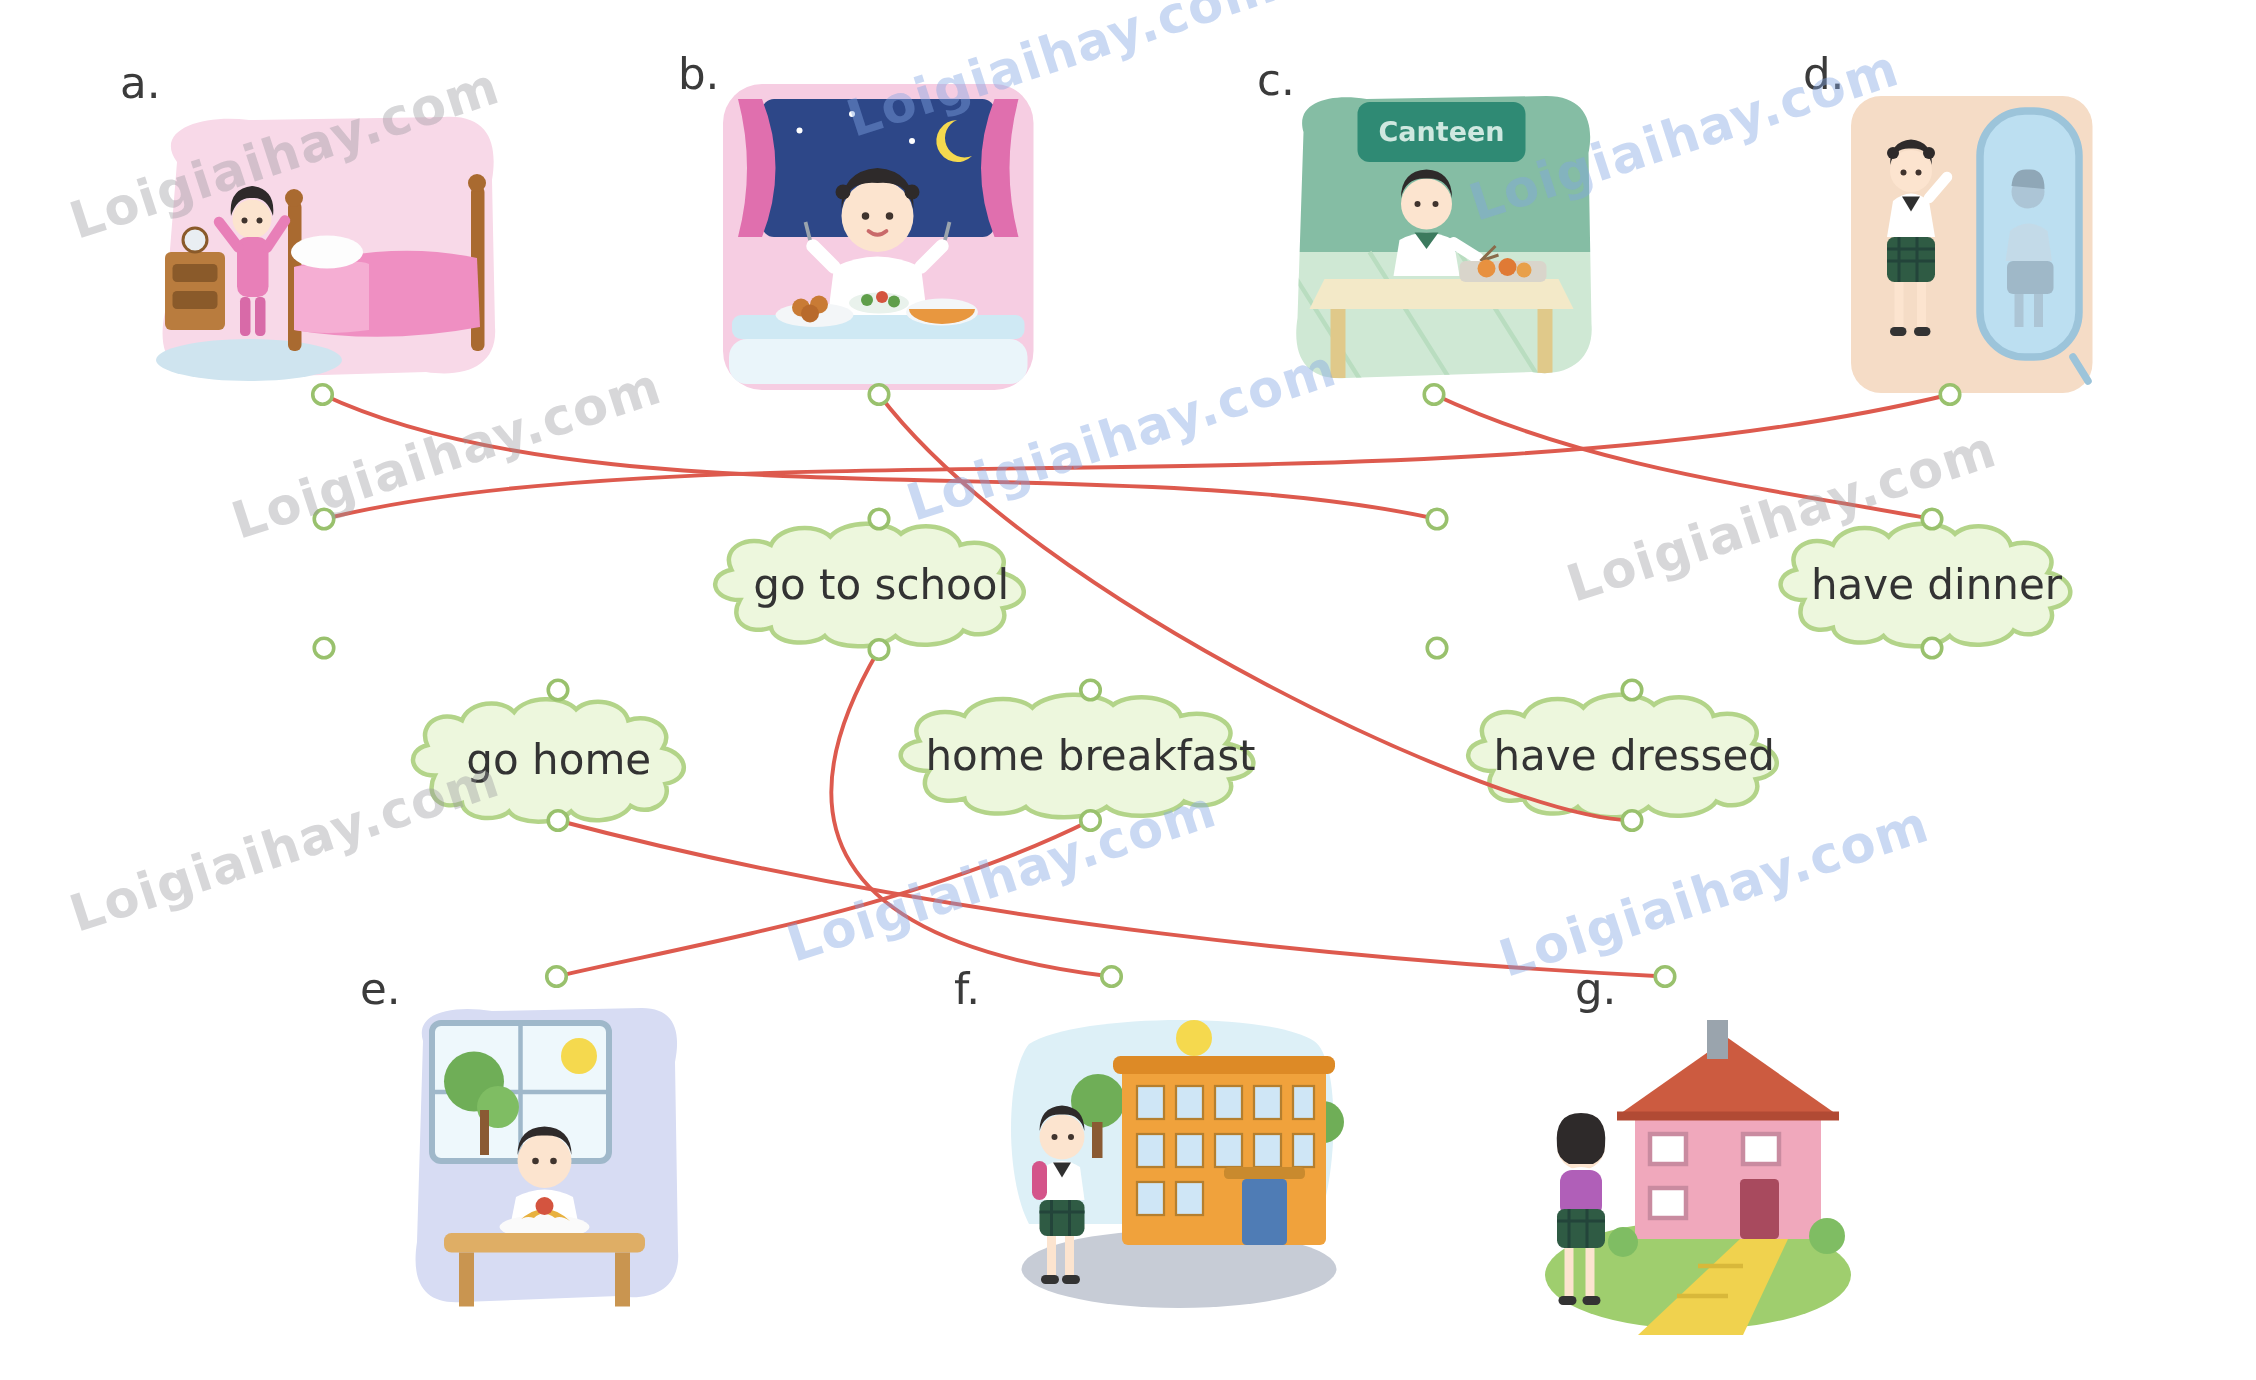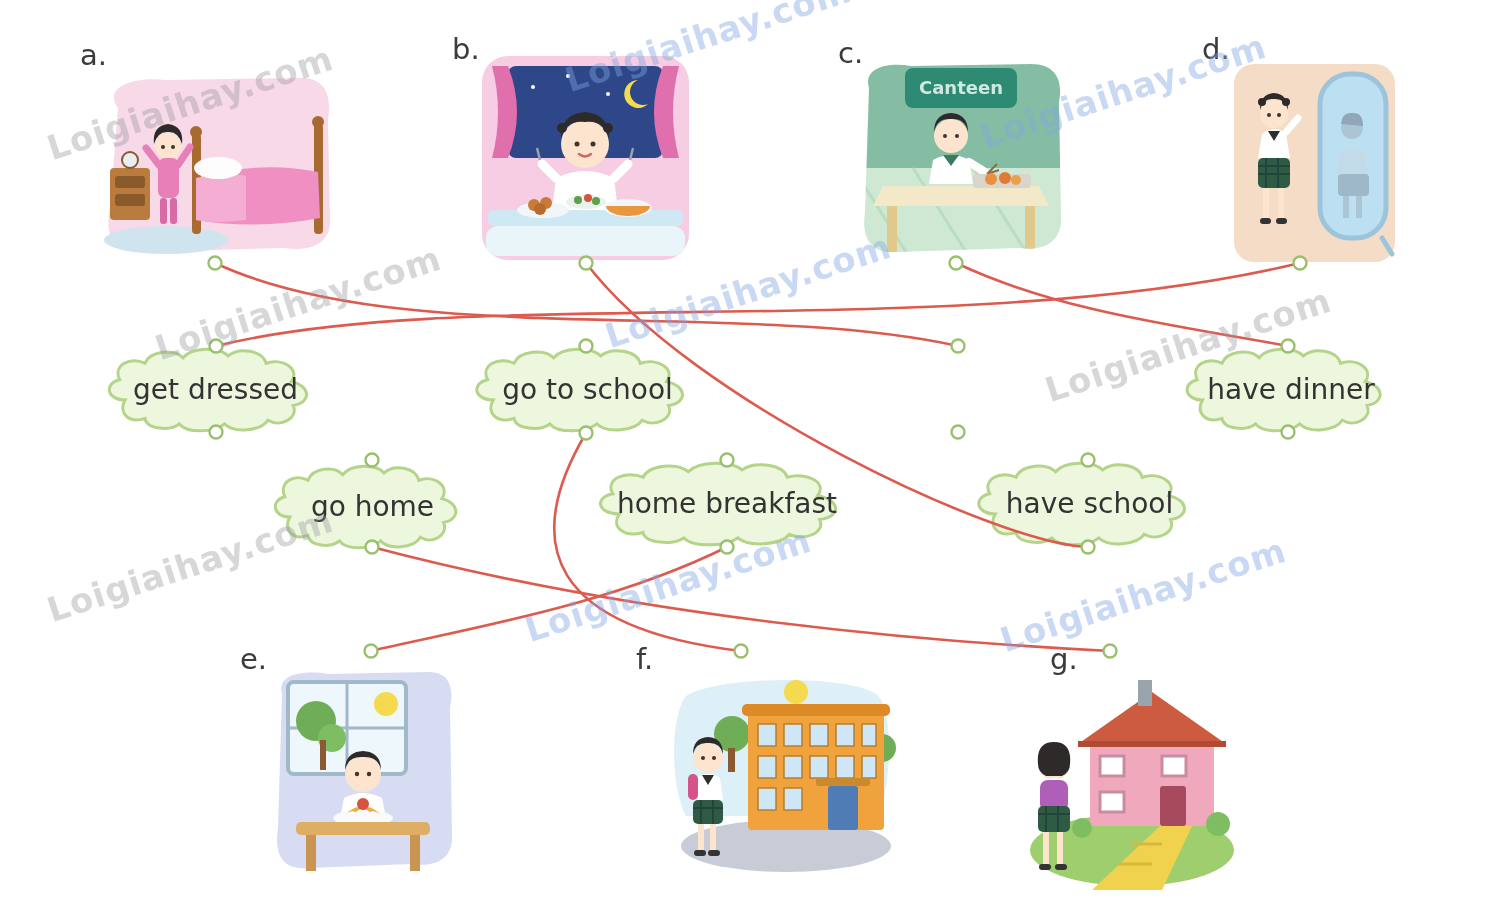--- a/index.html
+++ b/index.html
@@ -154,26 +154,20 @@
       <path d="M36,69 L48,69 L42,79 Z" fill="#2f2f2f"></path>
       <rect x="26" y="96" width="32" height="30" rx="5" fill="#2f5b44"></rect>
       <path d="M26,104 H58 M26,112 H58 M34,96 V126 M46,96 V126" stroke="#23443a" stroke-width="2"></path>
       <rect x="31" y="126" width="6" height="32" fill="#fce4cf"></rect>
         <rect x="46" y="126" width="6" height="32" fill="#fce4cf"></rect>
       <rect x="28" y="156" width="11" height="6" rx="3" fill="#333"></rect>
         <rect x="44" y="156" width="11" height="6" rx="3" fill="#333"></rect>
     </svg>
   </div>
 
-  <div class="cloud" style="left:98px;top:343px;width:235px;height:92px">
-    <svg viewBox="0 0 260 100" preserveAspectRatio="none" aria-hidden="true">
-        <use href="#cloud-path" class="cloud-shape"></use>
-      </svg>
-    <span class="cloud-label">get dressed</span>
-  </div>
   <div class="cloud" style="left:465px;top:343px;width:245px;height:92px">
     <svg viewBox="0 0 260 100" preserveAspectRatio="none" aria-hidden="true">
         <use href="#cloud-path" class="cloud-shape"></use>
       </svg>
     <span class="cloud-label">go to school</span>
   </div>
   <div class="cloud" style="left:1176px;top:343px;width:230px;height:92px">
     <svg viewBox="0 0 260 100" preserveAspectRatio="none" aria-hidden="true">
         <use href="#cloud-path" class="cloud-shape"></use>
       </svg>
@@ -188,21 +182,21 @@
   <div class="cloud" style="left:587px;top:457px;width:280px;height:92px">
     <svg viewBox="0 0 260 100" preserveAspectRatio="none" aria-hidden="true">
         <use href="#cloud-path" class="cloud-shape"></use>
       </svg>
     <span class="cloud-label">home breakfast</span>
   </div>
   <div class="cloud" style="left:967px;top:457px;width:245px;height:92px">
     <svg viewBox="0 0 260 100" preserveAspectRatio="none" aria-hidden="true">
         <use href="#cloud-path" class="cloud-shape"></use>
       </svg>
-    <span class="cloud-label">have school</span>
+    <span class="cloud-label">have dressed</span>
   </div>
 
   <div class="pic-group" style="left:240px;top:636px">
     <span class="pic-label">e.</span>
     <svg class="art" style="left:28px;top:30px;width:190px;height:212px" viewBox="0 0 190 212">
       <path d="M14,28 C8,8 36,4 60,8 L160,6 C182,6 186,22 182,42 L184,168 C186,192 168,202 144,198 L40,202 C14,204 6,188 10,162 Z" fill="#d7dcf3"></path>
       <rect x="20" y="16" width="118" height="92" rx="6" fill="#eef8fc" stroke="#9fb8ca" stroke-width="4"></rect>
       <path d="M79,16 V108 M20,62 H138" stroke="#9fb8ca" stroke-width="3"></path>
       <circle cx="48" cy="55" r="20" fill="#6fae57"></circle>
         <circle cx="64" cy="72" r="14" fill="#7fbd63"></circle>

